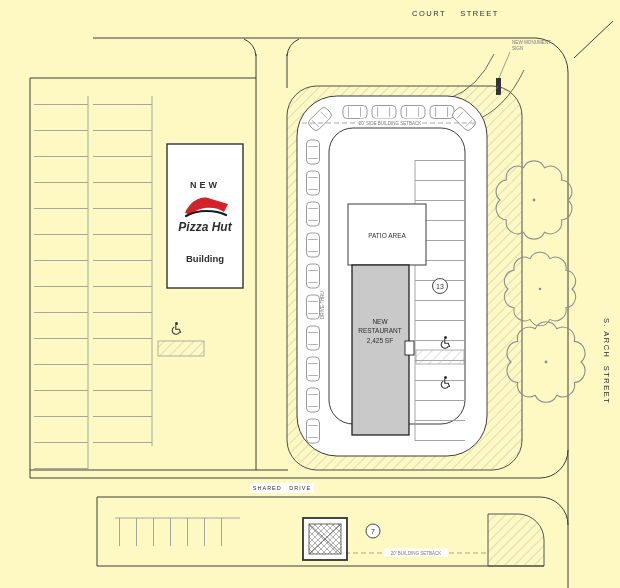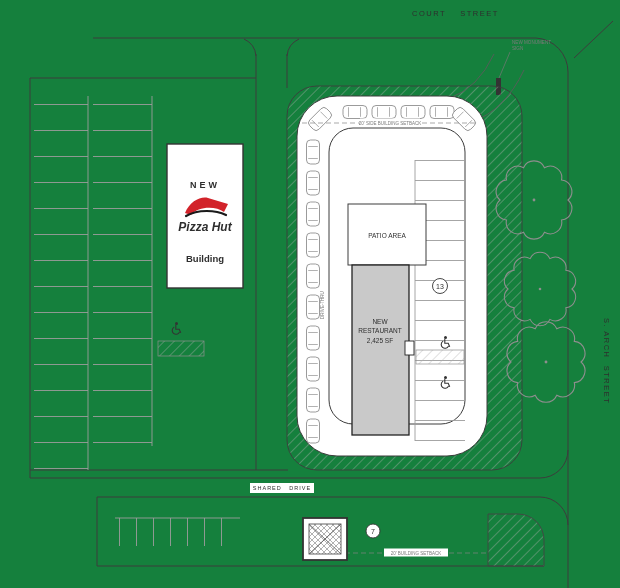--- a/index.html
+++ b/index.html
@@ -1,16 +1,16 @@
 <!DOCTYPE html>
 <html><head>
 <meta charset="utf-8">
 <style>
   html,body{margin:0;padding:0;background:#fff;}
-  .wrap{width:620px;height:588px;position:relative;background:#15803d;overflow:hidden;}
+  .wrap{width:620px;height:588px;position:relative;background:#fef9c3;overflow:hidden;}
   text{font-family:"Liberation Sans",sans-serif;fill:#2e2e2e;}
   .pre{white-space:pre;}
   .tiny{fill:#7a7a7a;}
 </style>
 </head>
 <body>
 
 <div class="wrap">
 <svg width="620" height="588" viewBox="0 0 620 588">
   <defs>

